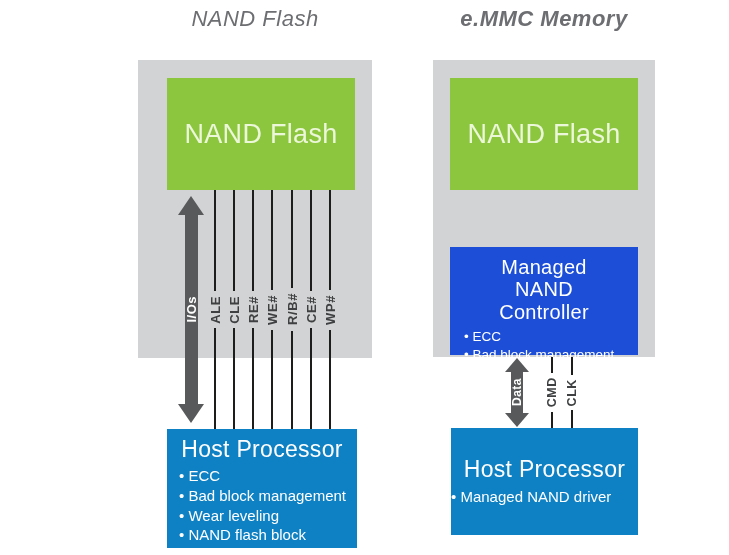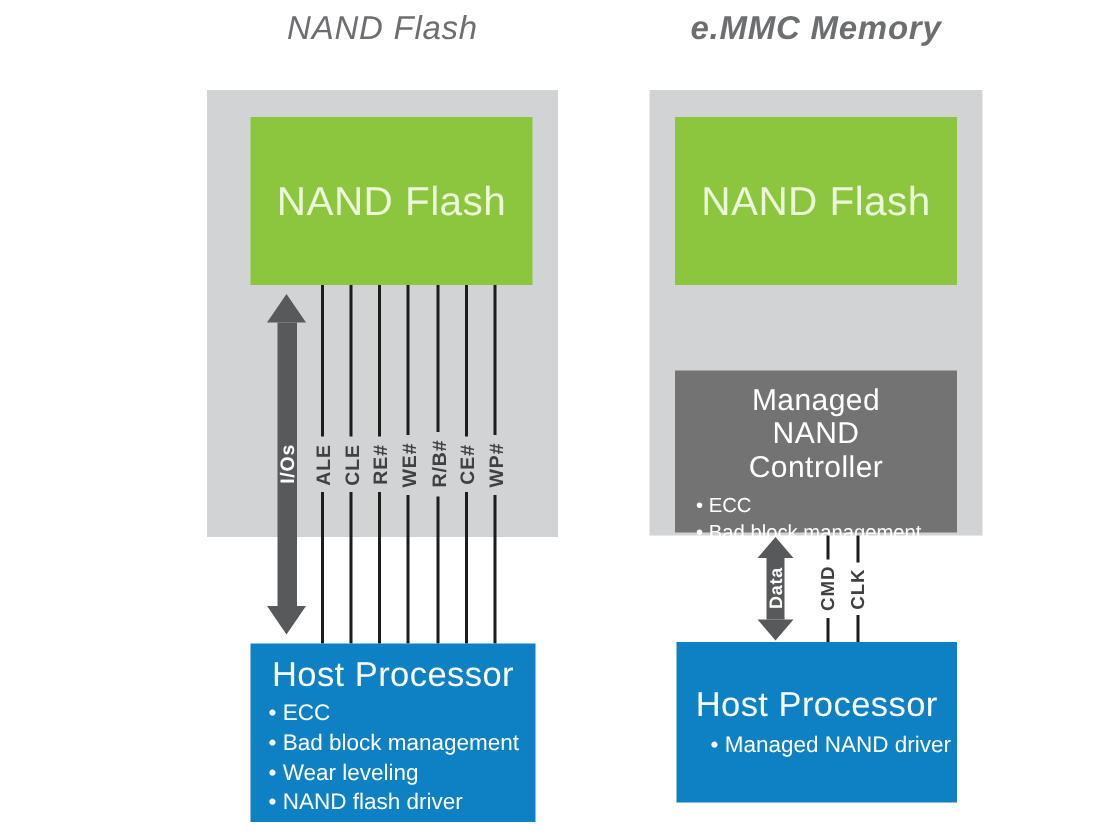--- a/index.html
+++ b/index.html
@@ -11,27 +11,27 @@
     position:absolute; top:6px; font-style:italic; font-size:22px;
     color:#6d6e71; text-align:center; letter-spacing:0.5px;
   }
   .panel { position:absolute; background:#d2d3d4; }
   .greenbox {
     position:absolute; background:#8cc63f; color:#ecf6d8;
     display:flex; align-items:center; justify-content:center;
     font-size:27px; letter-spacing:0.3px;
   }
   .bluebox { position:absolute; background:#0e80c4; color:#ffffff; display:flex; flex-direction:column; }
-  .ctrlbox { position:absolute; background:#737373; color:#ffffff; display:flex; flex-direction:column; }
+  .ctrlbox { position:absolute; background:#1d4ed8; color:#ffffff; display:flex; flex-direction:column; }
   .box-title { text-align:center; font-size:23px; letter-spacing:0.3px; }
   .ctrl-title { text-align:center; font-size:20px; line-height:1.12; padding:9px 24px 2px; letter-spacing:0.3px; }
   ul.bullets { list-style:none; margin:3px 0 0; padding:0 4px 0 12px; font-size:15px; line-height:1.32; }
   ul.bullets li::before { content:"• "; font-style:normal; }
   ul.bullets.small { font-size:13.5px; line-height:1.3; padding-left:14px; }
-  ul.bullets.centered { text-align:right; padding-left:0; margin-top:4px; }
+  ul.bullets.centered { text-align:left; padding-left:0; margin-top:4px; }
   
   .sig { position:absolute; width:22px; display:flex; flex-direction:column; align-items:center; }
   .sig .seg { width:2px; background:#1d1d1b; flex:1; }
   .sig .lab {
     writing-mode:vertical-rl; transform:rotate(180deg);
     font-size:13px; font-weight:bold; color:#3f4041;
     padding:5px 0; letter-spacing:0.6px; white-space:nowrap; line-height:1;
   }
   .sig.short .lab { font-size:12.5px; padding:4px 0; }
   
@@ -109,21 +109,21 @@
     <div class="lab">WP#</div>
     <div class="seg"></div>
   </div>
 
   <div class="bluebox" style="left:127px; top:429px; width:190px; height:112px; padding-top:7px;">
     <div class="box-title">Host Processor</div>
     <ul class="bullets">
       <li>ECC</li>
       <li>Bad block management</li>
       <li>Wear leveling</li>
-      <li>NAND flash driver</li>
+      <li>NAND flash block</li>
     </ul>
   </div>
 
   <div class="panel" style="left:393px; top:60px; width:222px; height:297px;"></div>
 
   <div class="greenbox" style="left:410px; top:78px; width:188px; height:112px;">
     <span>NAND Flash</span>
   </div>
 
   <div class="ctrlbox" style="left:410px; top:247px; width:188px; height:108px;">

